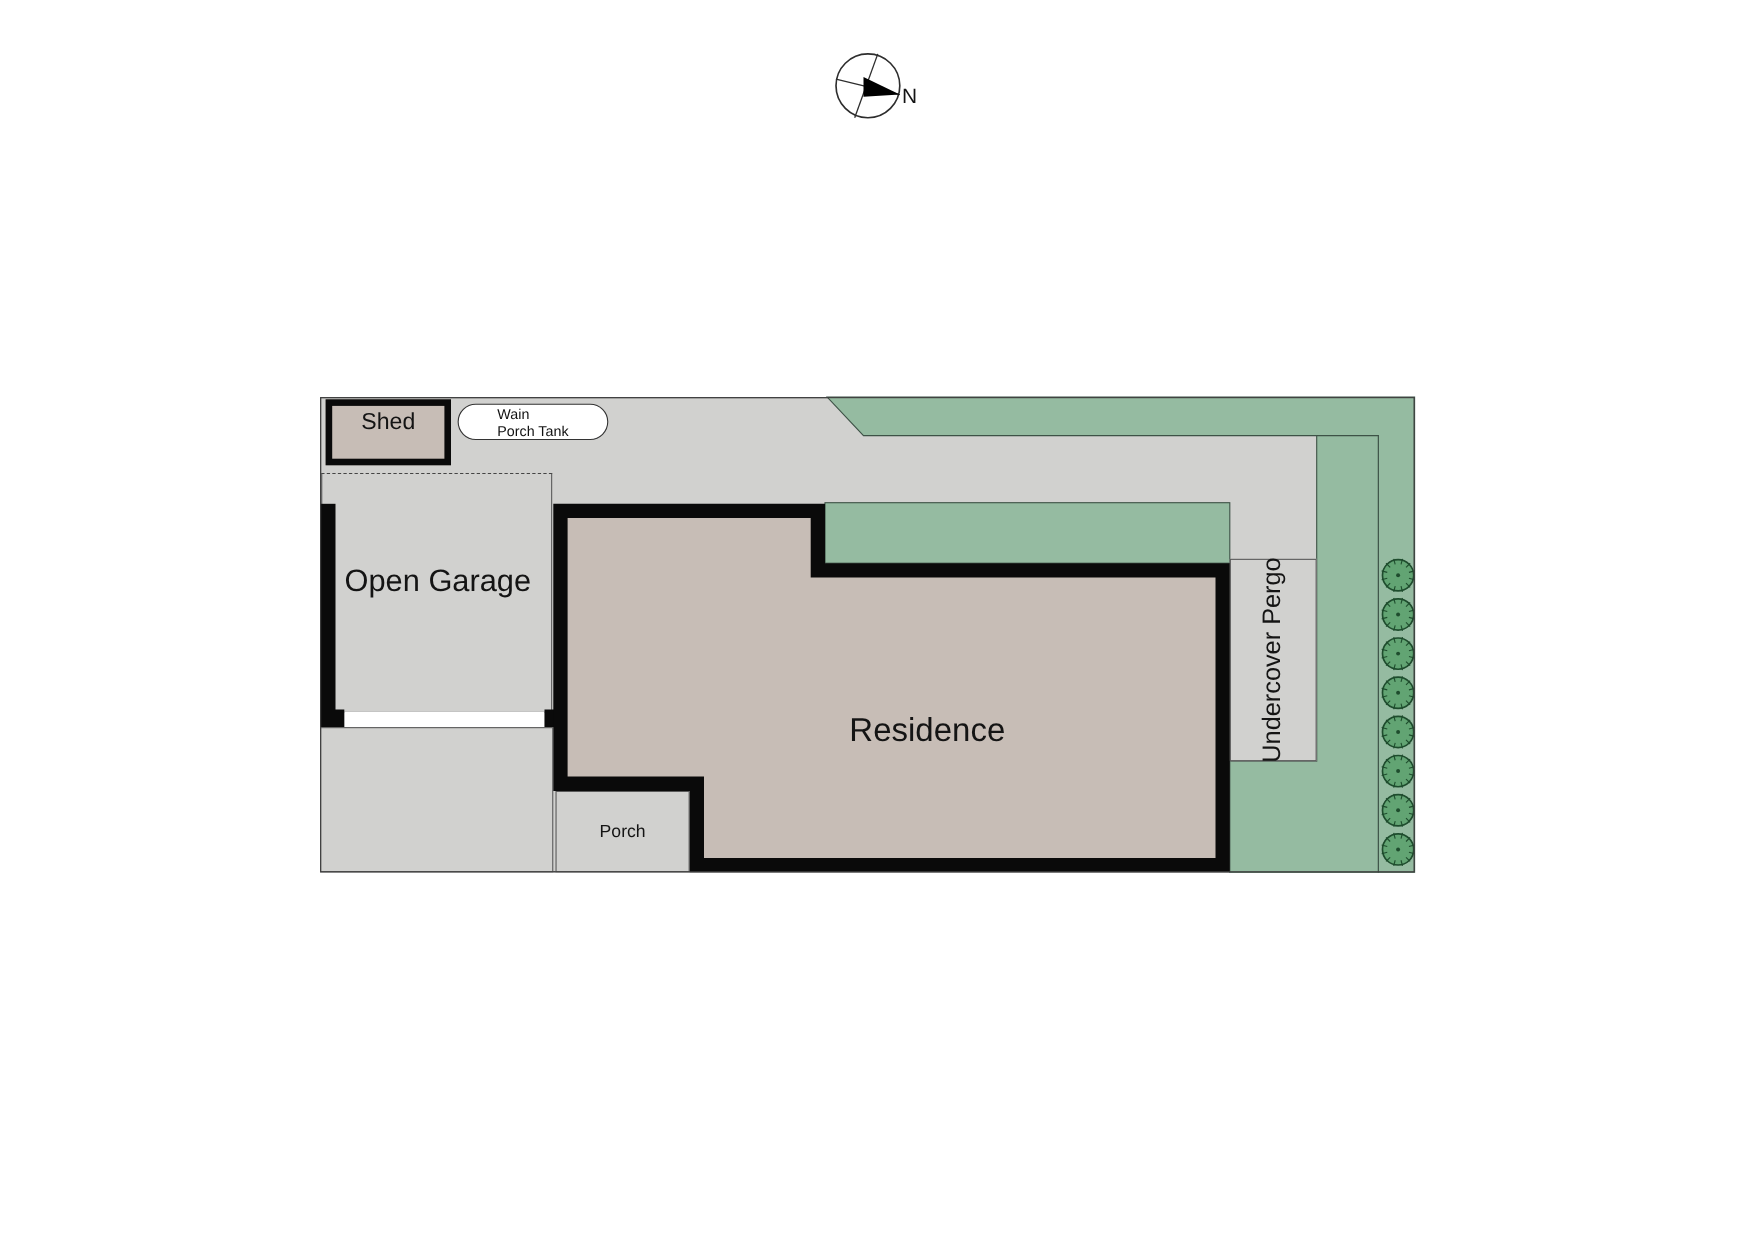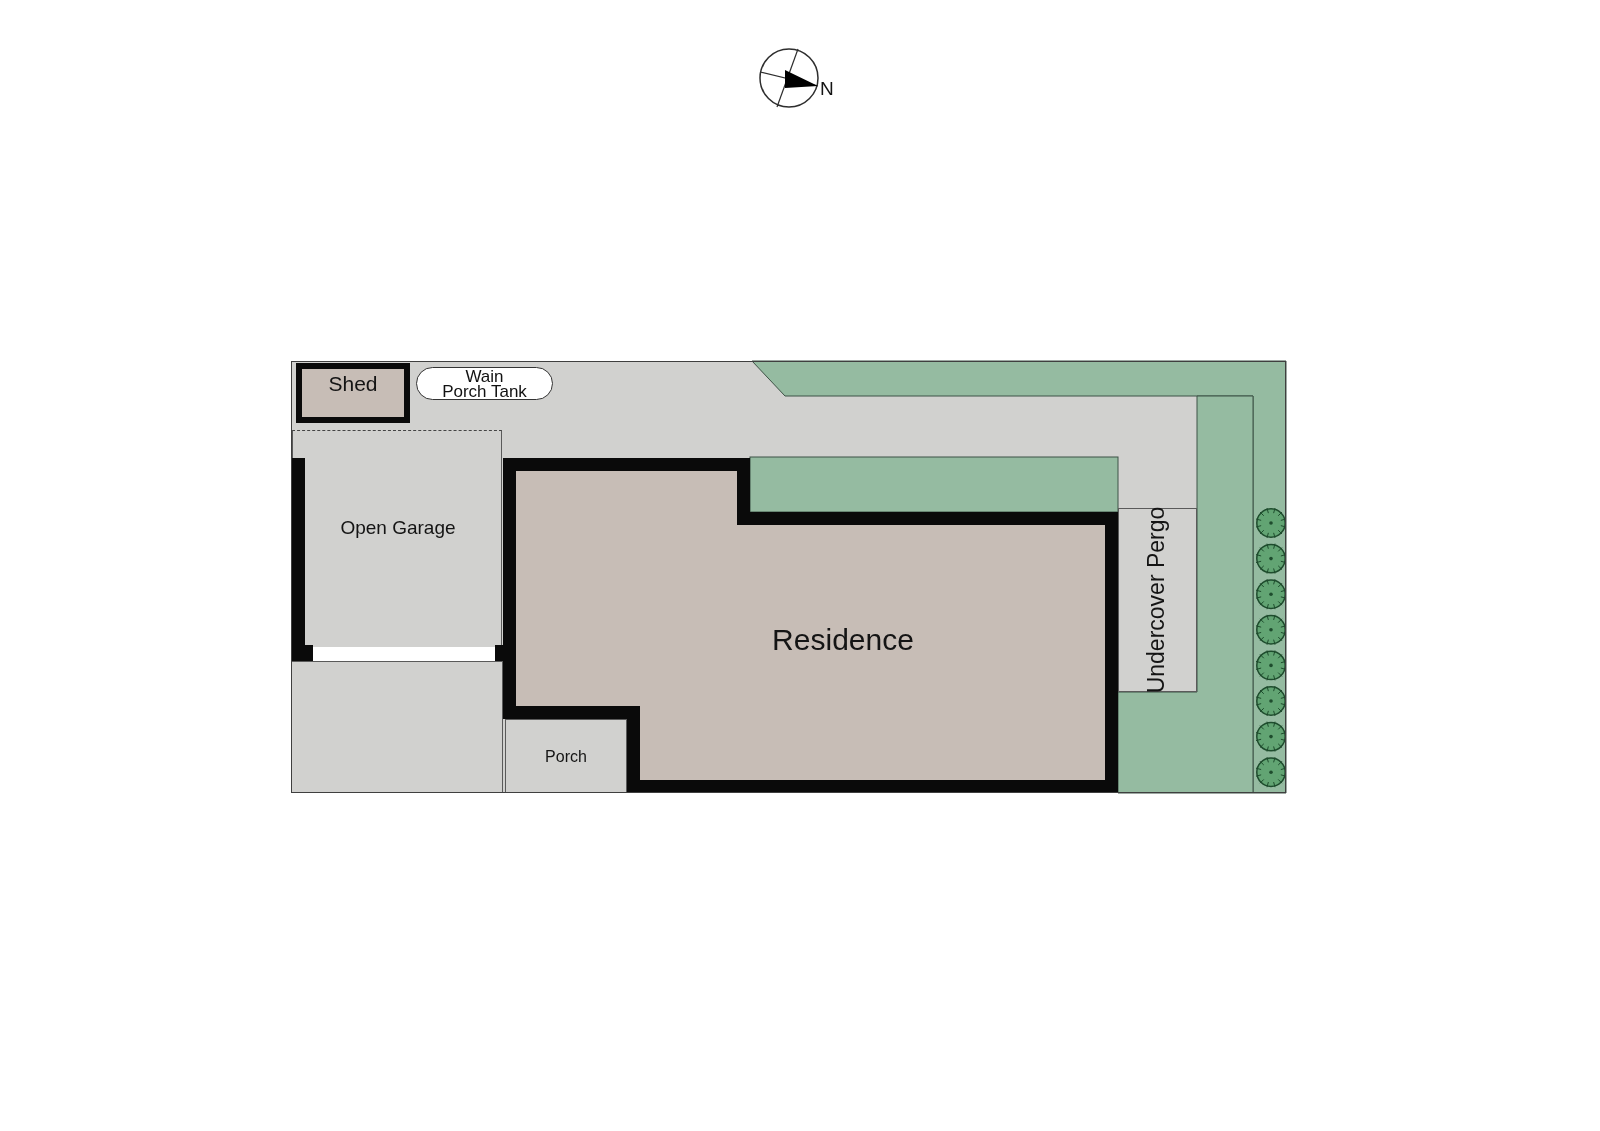--- a/index.html
+++ b/index.html
@@ -12,22 +12,22 @@
     --line:#5a5a5a;
     --grass-line:#3d5246;
   }
   html,body{margin:0;padding:0;background:#ffffff;}
   body{font-family:"Liberation Sans", sans-serif;color:#111;}
   #canvas{position:relative;width:1600px;height:1131px;background:#ffffff;overflow:hidden;}
   .abs{position:absolute;}
   .gray-box{background:var(--paving);border:1px solid var(--line);box-sizing:border-box;}
   .label{position:absolute;transform:translate(-50%,-50%);white-space:nowrap;color:#141414;}
   .lbl-shed{font-size:21px;}
-  .lbl-tank{font-size:17px;line-height:15px;text-align:center;transform:translate(-50%,-50%);}
-  .lbl-garage{font-size:19px;}
+  .lbl-tank{font-size:13px;line-height:15px;transform:translate(-50%,-50%);}
+  .lbl-garage{font-size:28px;}
   .lbl-residence{font-size:30px;}
   .lbl-porch{font-size:16px;}
   .lbl-pergo{font-size:23px;writing-mode:vertical-rl;transform:translate(-50%,-50%) rotate(180deg);}
   .lbl-n{font-size:19px;transform:none;}
   svg{position:absolute;left:0;top:0;}
   .g-grass{fill:var(--grass);stroke:var(--grass-line);stroke-width:1;}
   .res-wall{fill:var(--wall);stroke:none;}
   .res-fill{fill:var(--building);stroke:none;}
   .site-border{border:1px solid #3f3f3f;box-sizing:border-box;background:transparent;pointer-events:none;}
   .wall-piece{background:var(--wall);}
@@ -204,21 +204,21 @@
           <line x1="1261.1475565718515" y1="769.5600457399544" x2="1256.0281496925195" y2="768.1883048009109" stroke="var(--tree-stroke)" stroke-width="1"></line>
           <line x1="1263.7875108318972" y1="764.9875108318972" x2="1260.0398448916085" y2="761.2398448916085" stroke="var(--tree-stroke)" stroke-width="1"></line>
           <line x1="1268.3600457399543" y1="762.3475565718516" x2="1266.988304800911" y2="757.2281496925195" stroke="var(--tree-stroke)" stroke-width="1"></line>
           <line x1="1273.6399542600457" y1="762.3475565718516" x2="1275.011695199089" y2="757.2281496925195" stroke="var(--tree-stroke)" stroke-width="1"></line>
           <line x1="1278.2124891681028" y1="764.9875108318972" x2="1281.9601551083915" y2="761.2398448916085" stroke="var(--tree-stroke)" stroke-width="1"></line>
           <line x1="1280.8524434281485" y1="769.5600457399544" x2="1285.9718503074805" y2="768.1883048009109" stroke="var(--tree-stroke)" stroke-width="1"></line>
           <circle cx="1271" cy="772.2" r="1.8" fill="var(--tree-stroke)"></circle>
         </g>
       </g>
   </svg>
-  <span class="label lbl-residence" style="left:843px;top:640px;">Residence</span>
+  <span class="label lbl-residence" style="left:843px;top:665px;">Residence</span>
 
   <div class="abs shed" style="left:296px;top:363px;width:114px;height:60px;"></div>
   <span class="label lbl-shed" style="left:353px;top:384px;">Shed</span>
 
   <div class="abs pill" style="left:416px;top:367px;width:137px;height:33px;">
     <div class="lbl-tank" style="position:static;transform:none;">
       <div>Wain</div>
       <div>Porch Tank</div>
     </div>
   </div>

